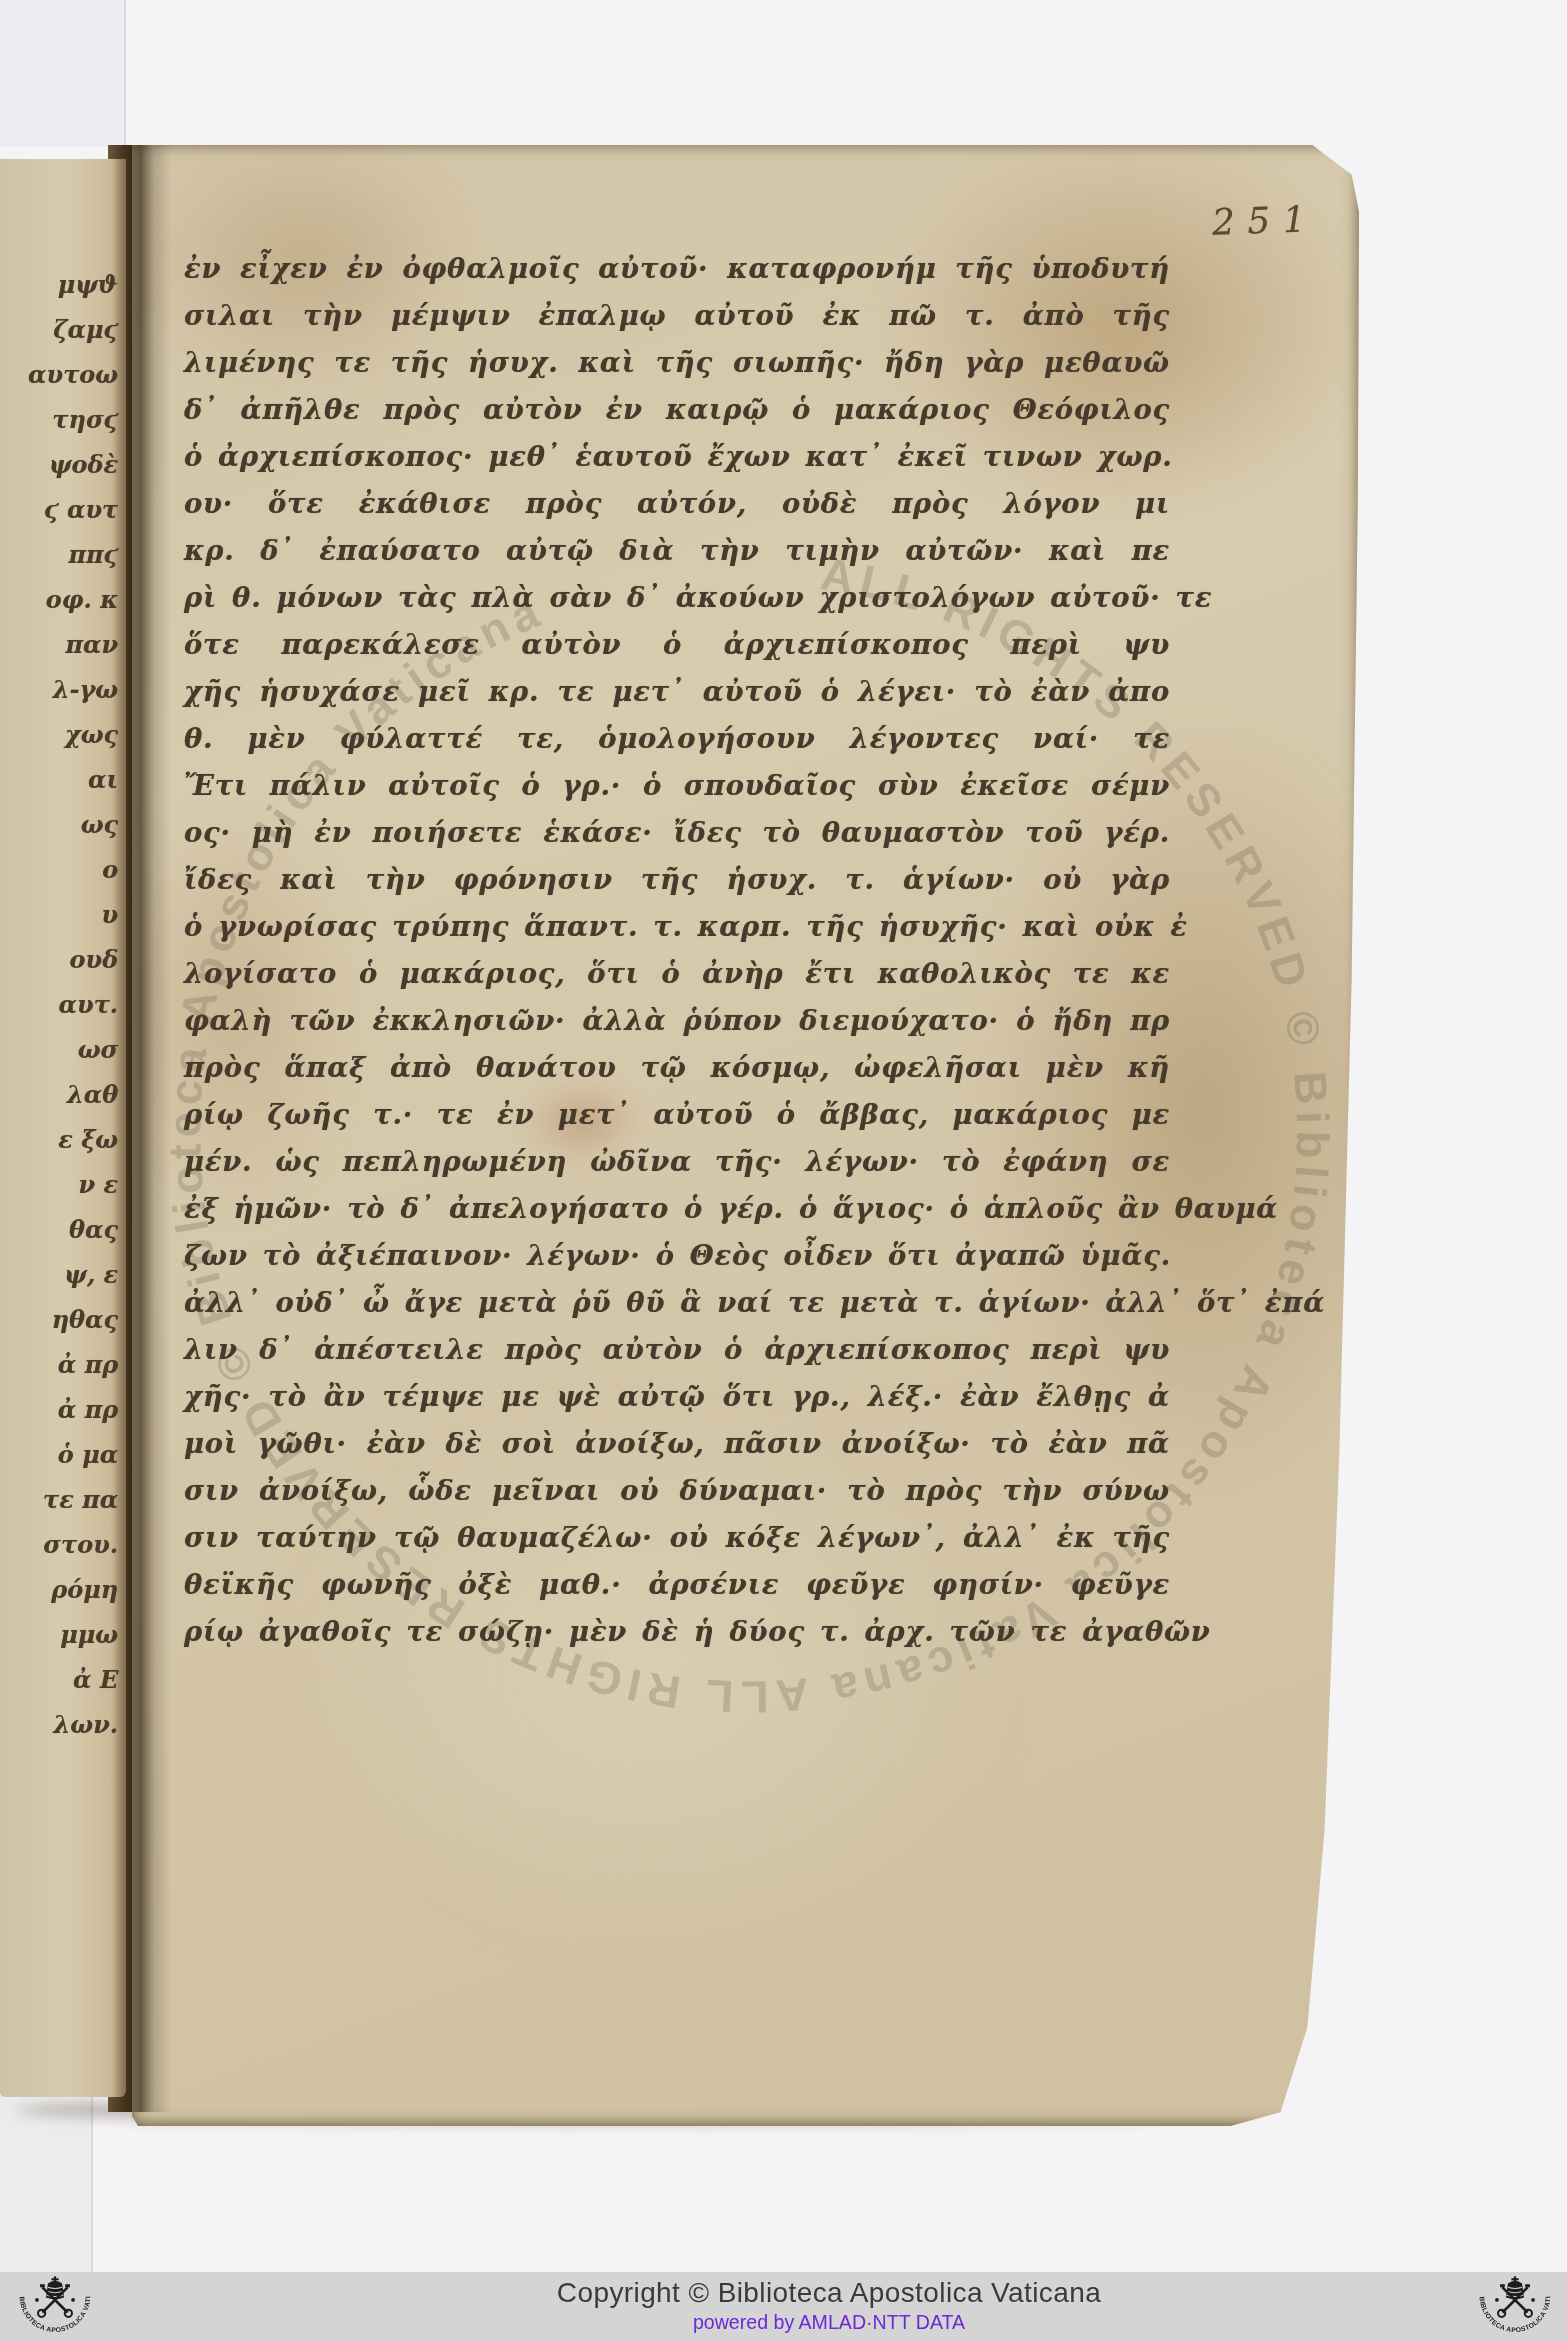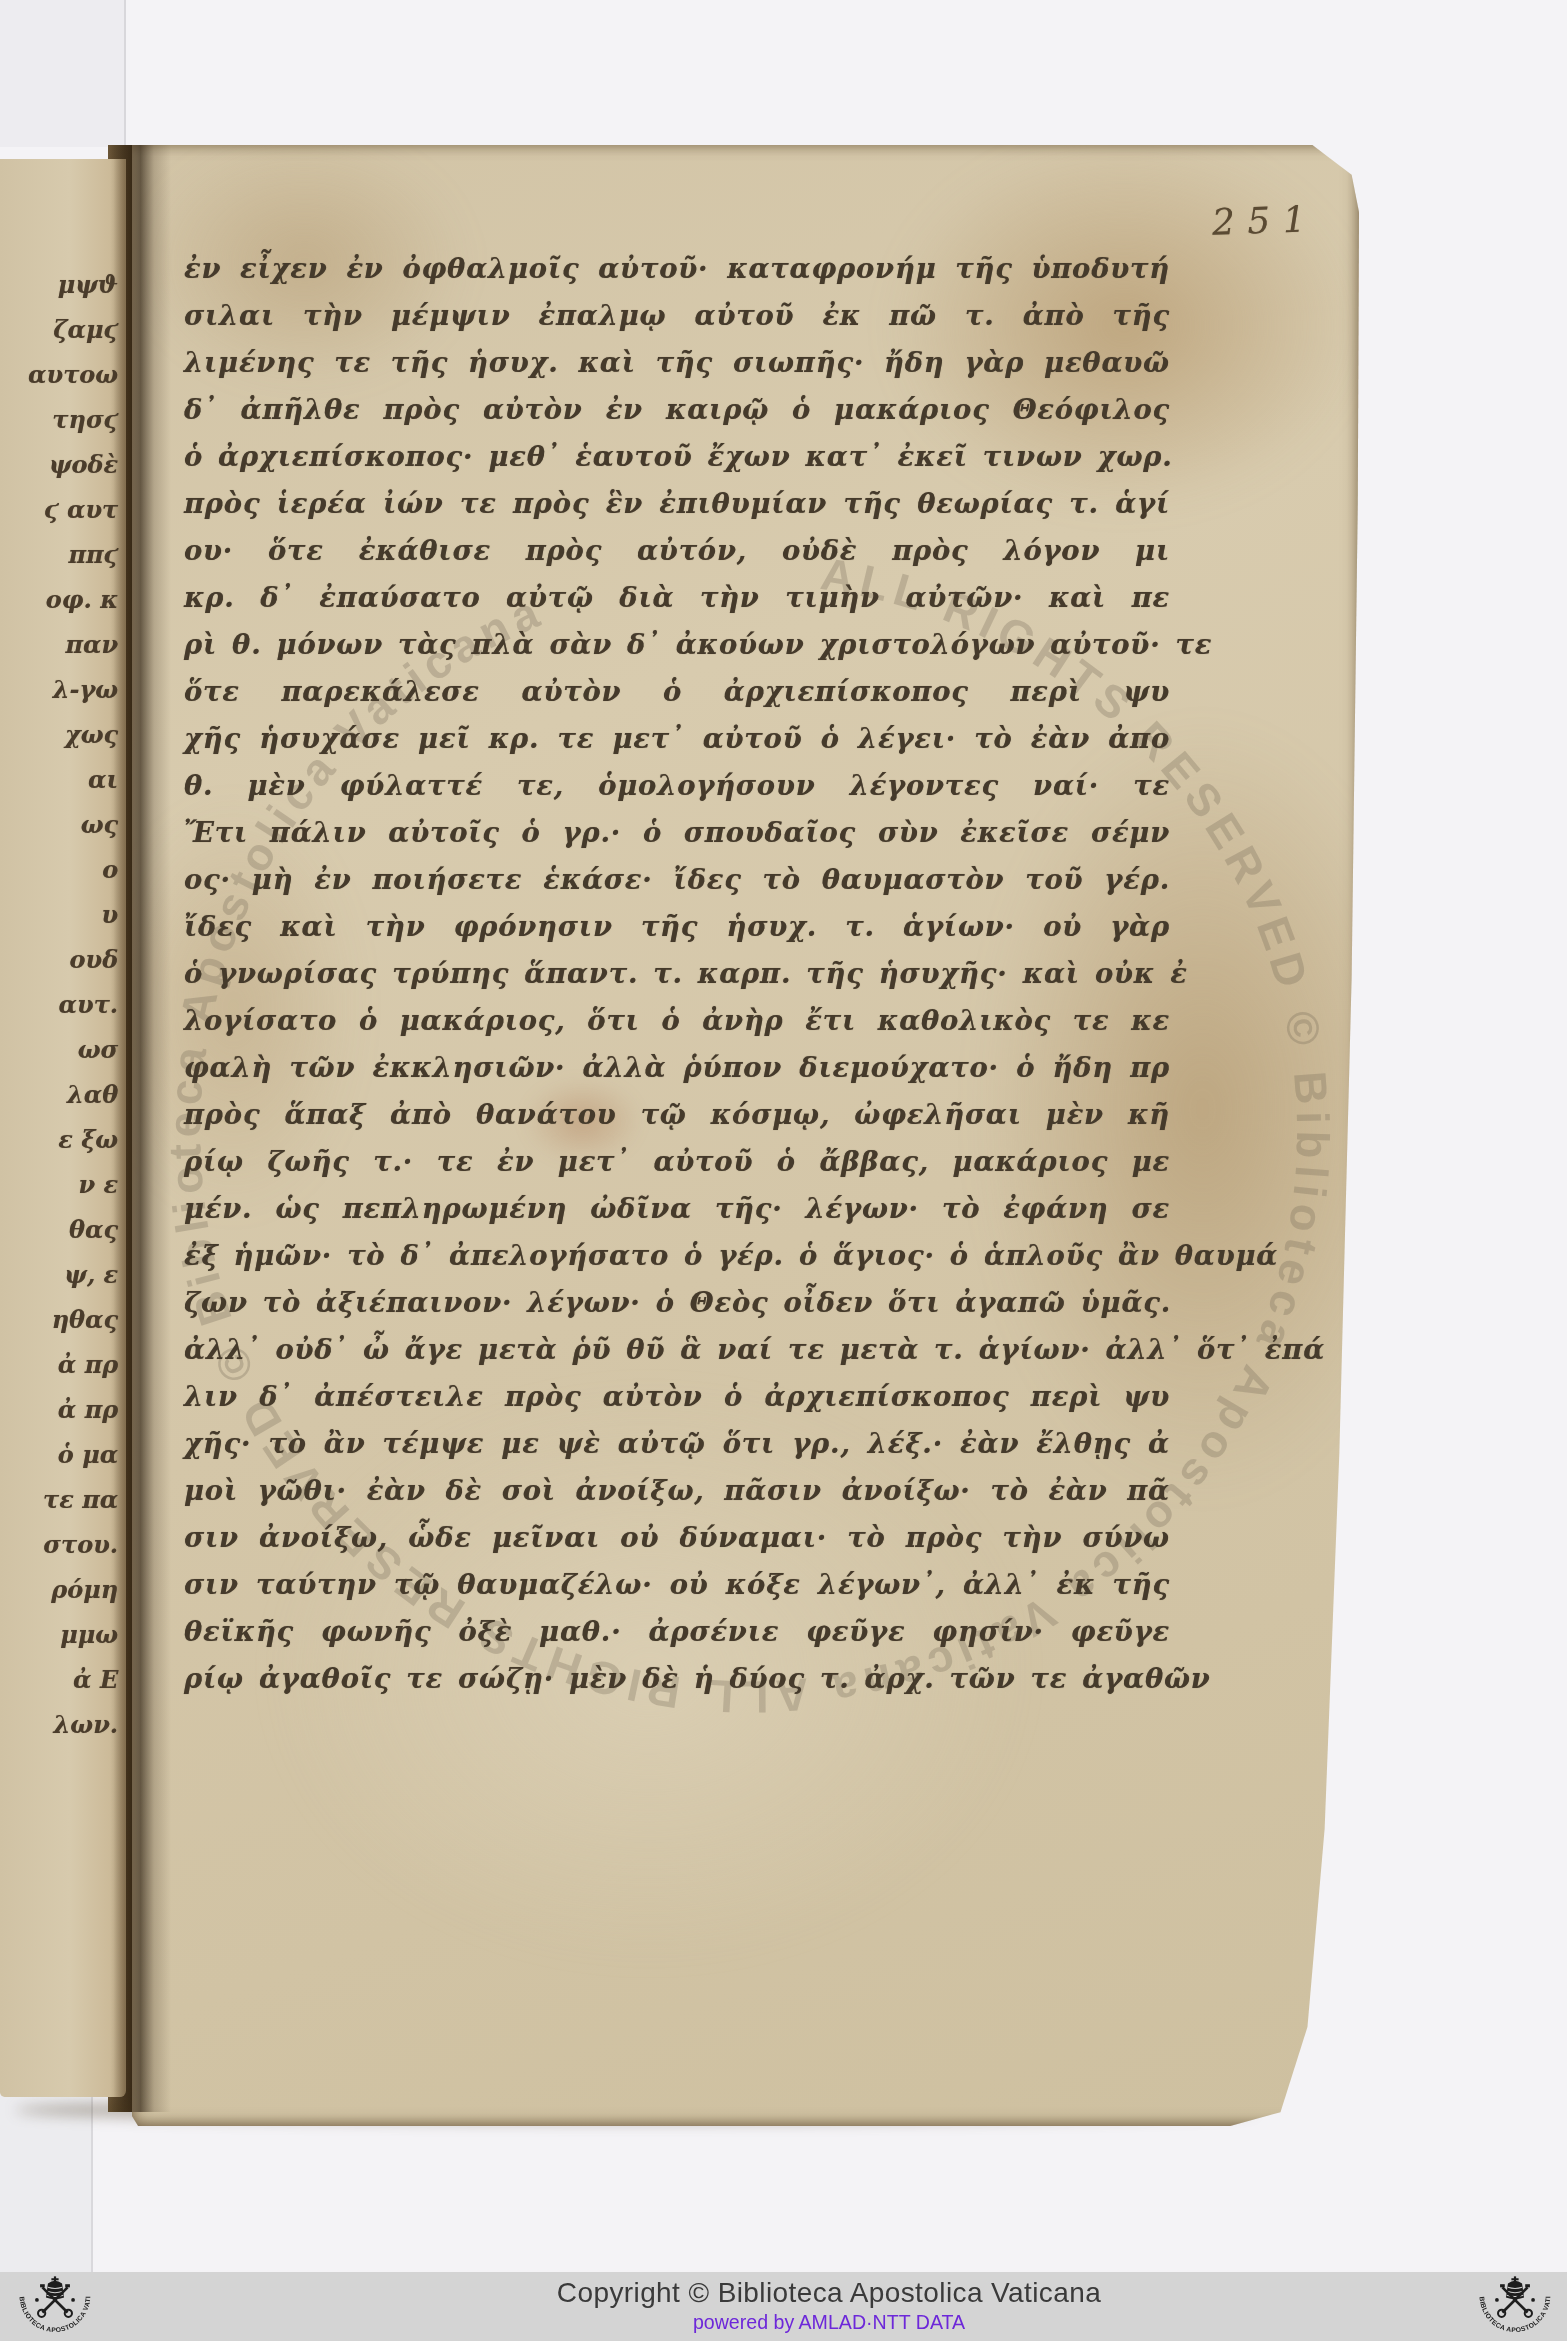--- a/index.html
+++ b/index.html
@@ -148,21 +148,20 @@
     </svg>
 
     <div class="folio-number">251</div>
 
     <div class="text-block">
         <div class="ms-line">ἐν εἶχεν ἐν ὀφθαλμοῖς αὐτοῦ· καταφρονήμ τῆς ὑποδυτή</div>
         <div class="ms-line">σιλαι τὴν μέμψιν ἐπαλμῳ αὐτοῦ ἐκ πῶ τ. ἀπὸ τῆς</div>
         <div class="ms-line">λιμένης τε τῆς ἡσυχ. καὶ τῆς σιωπῆς· ἤδη γὰρ μεθαυῶ</div>
         <div class="ms-line">δ᾽ ἀπῆλθε πρὸς αὐτὸν ἐν καιρῷ ὁ μακάριος Θεόφιλος</div>
         <div class="ms-line">ὁ ἀρχιεπίσκοπος· μεθ᾽ ἑαυτοῦ ἔχων κατ᾽ ἐκεῖ τινων χωρ.</div>
-        <div class="ms-line">πρὸς ἱερέα ἰών τε πρὸς ἓν ἐπιθυμίαν τῆς θεωρίας τ. ἁγί</div>
         <div class="ms-line">ου· ὅτε ἐκάθισε πρὸς αὐτόν, οὐδὲ πρὸς λόγον μι</div>
         <div class="ms-line">κρ. δ᾽ ἐπαύσατο αὐτῷ διὰ τὴν τιμὴν αὐτῶν· καὶ πε</div>
         <div class="ms-line">ρὶ θ. μόνων τὰς πλὰ σὰν δ᾽ ἀκούων χριστολόγων αὐτοῦ· τε</div>
         <div class="ms-line">ὅτε παρεκάλεσε αὐτὸν ὁ ἀρχιεπίσκοπος περὶ ψυ</div>
         <div class="ms-line">χῆς ἡσυχάσε μεῖ κρ. τε μετ᾽ αὐτοῦ ὁ λέγει· τὸ ἐὰν ἀπο</div>
         <div class="ms-line">θ. μὲν φύλαττέ τε, ὁμολογήσουν λέγοντες ναί· τε</div>
         <div class="ms-line">Ἔτι πάλιν αὐτοῖς ὁ γρ.· ὁ σπουδαῖος σὺν ἐκεῖσε σέμν</div>
         <div class="ms-line">ος· μὴ ἐν ποιήσετε ἑκάσε· ἴδες τὸ θαυμαστὸν τοῦ γέρ.</div>
         <div class="ms-line">ἴδες καὶ τὴν φρόνησιν τῆς ἡσυχ. τ. ἁγίων· οὐ γὰρ</div>
         <div class="ms-line">ὁ γνωρίσας τρύπης ἅπαντ. τ. καρπ. τῆς ἡσυχῆς· καὶ οὐκ ἐ</div>

